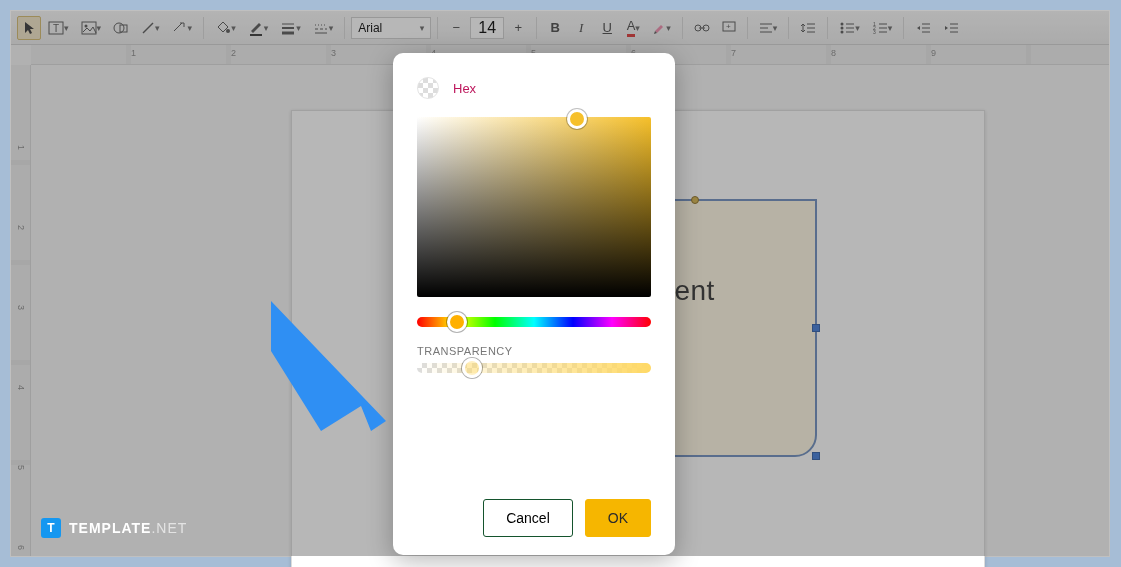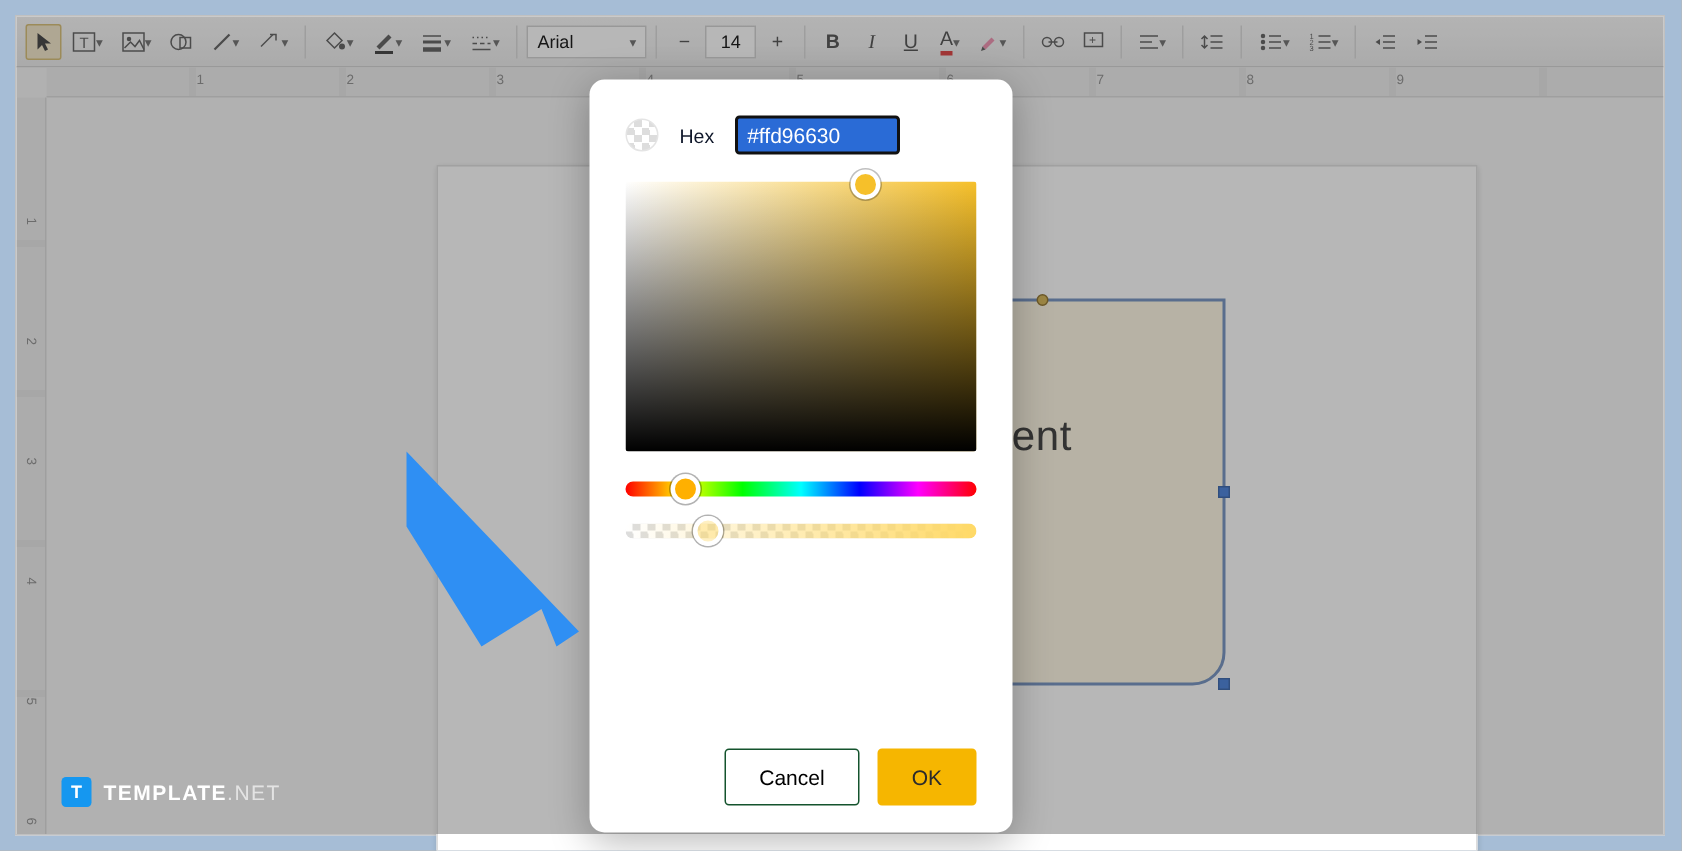--- a/index.html
+++ b/index.html
@@ -63,21 +63,21 @@
     justify-content: space-between;
   }
   .tb-size {
     display: flex;
     align-items: center;
     justify-content: center;
     width: 34px;
     height: 22px;
     border: 1px solid #cfcfcf;
     background: #fff;
-    font-size: 12px;
+    font-size: 16px;
   }
   .tb-sm { width:18px; }
   .caret { font-size:9px; color:#666;}
 
   
   .workspace {
     position: relative;
     height: calc(100% - 34px);
     background: #f6f6f6;
   }
@@ -146,21 +146,21 @@
     z-index: 5;
     display:flex;flex-direction:column;
   }
   .hex-row{display:flex;align-items:center;gap:14px;margin-bottom:18px;}
   .checker{
     width:22px;height:22px;border-radius:50%;
     background:
       conic-gradient(#ddd 25%, #fff 0 50%, #ddd 0 75%, #fff 0) 0 0/10px 10px;
     border:1px solid #e4e4e4;
   }
-  .hex-label{font-size:13px;color:#0f172a;}
+  .hex-label{font-size:13px;color:#be185d;}
   .hex-input{
     width:110px;height:26px;
     border:2px solid #111;
     border-radius:3px;
     padding:0 6px;
     font-size:14px;
     background:#2a6bd6;
     color:#fff;
   }
   .sat-field{
@@ -412,31 +412,31 @@
       </div>
     </div>
   </div>
 
   <div class="dim"></div>
 
   <div class="dialog">
     <div class="hex-row">
       <div class="checker"></div>
       <div class="hex-label">Hex</div>
-      <input class="hex-input" value="#ffd96630" style="">
     </div>
 
     <div class="sat-field">
       <div class="sat-thumb"></div>
     </div>
 
     <div class="hue-track">
       <div class="hue-thumb"></div>
     </div>
 
+    <div class="slider-lbl">TRANSPARENCY</div>
     <div class="trans-track">
       <div class="trans-thumb"></div>
     </div>
 
     <div class="dialog-actions">
       <button class="btn">Cancel</button>
       <button class="btn btn-primary">OK</button>
     </div>
   </div>
 

